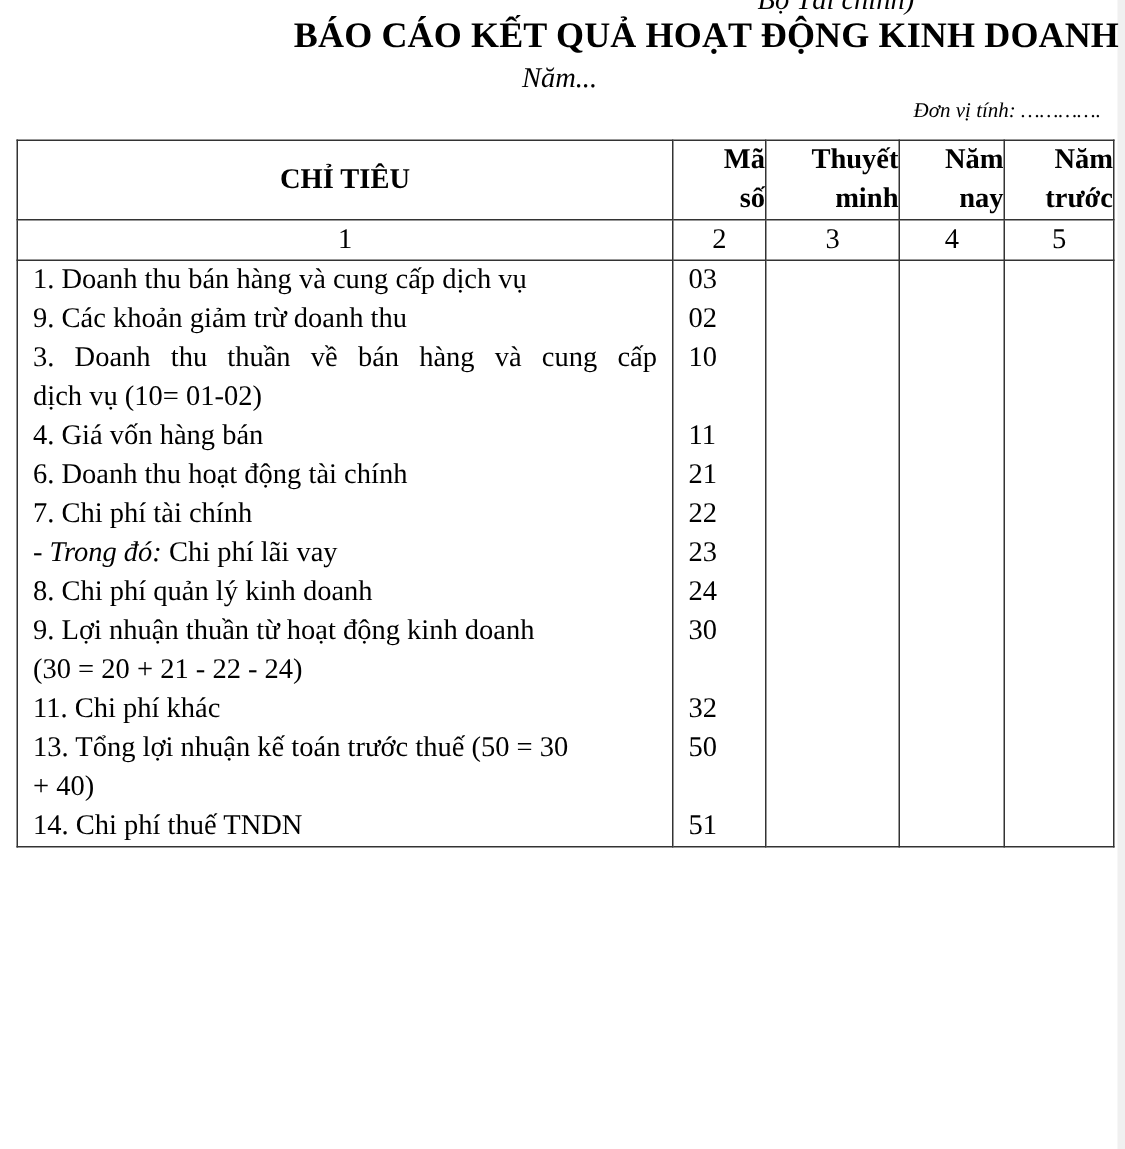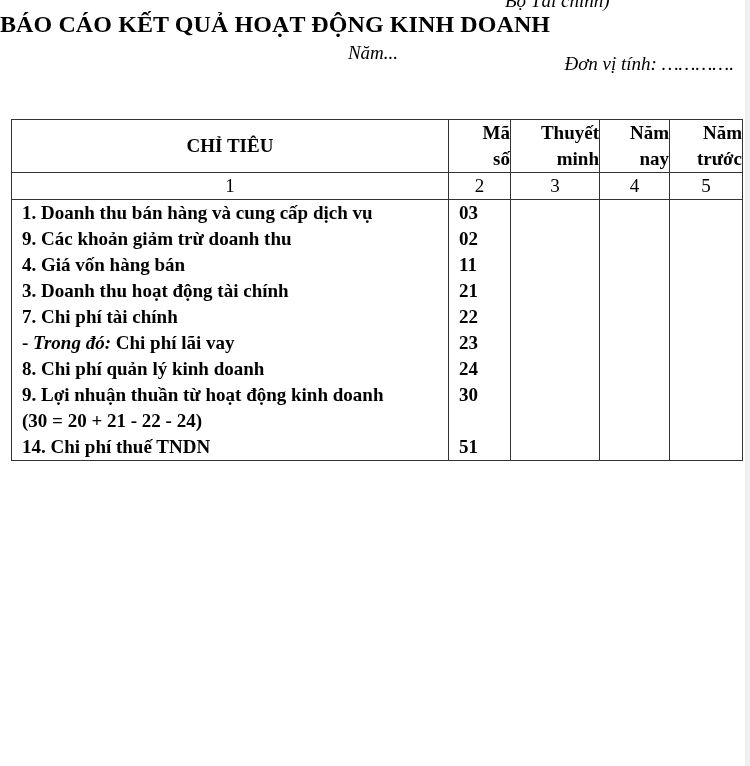--- a/index.html
+++ b/index.html
@@ -29,53 +29,52 @@
       top: -10px;
       font-size: 19px;
       font-style: italic;
       white-space: nowrap;
     }
     .title {
       position: absolute;
       left: 0;
       width: 746px;
       top: 11px;
-      text-align: left;
+      text-align: right;
       font-size: 24px;
       font-weight: bold;
       letter-spacing: 0.1px;
       white-space: nowrap;
     }
     .year {
       position: absolute;
       left: 0;
       width: 746px;
       top: 42px;
       text-align: center;
       font-size: 19px;
       font-style: italic;
     }
     .unit {
       position: absolute;
       right: 16px;
-      top: 53px;
-      font-size: 19px;
+      top: 67px;
+      font-size: 14px;
       font-style: italic;
       white-space: nowrap;
     }
     table.report {
       position: absolute;
       left: 11px;
       top: 93px;
       width: 731px;
       border-collapse: collapse;
       table-layout: fixed;
       font-size: 19px;
       line-height: 26px;
-      margin-top: 26px;
     }
     table.report th, table.report td {
       border: 1.5px solid #333;
       padding: 0;
       vertical-align: top;
     }
     table.report thead th {
       font-weight: bold;
       text-align: center;
       vertical-align: middle;
@@ -95,23 +94,23 @@
       border-bottom: 1.5px solid #333;
     }
     td.item {
       padding: 0 10px 0 10px !important;
       text-align: justify;
       text-align-last: left;
     }
     td.code {
       padding-left: 10px !important;
     }
-    .b { font-weight: bold; }
+    .b { font-weight: normal; }
     .i { font-style: italic; }
-    .n { font-weight: bold; }
+    .n { font-weight: normal; }
     .line { display: block; text-align: right; }
     .justify-line {
       display: block;
       text-align: justify;
       text-align-last: justify;
     }
   </style>
 </head>
 <body>
 
@@ -172,30 +171,40 @@
       <td class="item b">
           <span class="line">9. Các khoản giảm trừ doanh thu</span>
         </td>
       <td class="code b">02</td>
       <td></td>
       <td></td>
       <td></td>
     </tr>
     <tr>
       <td class="item b">
+        <span class="justify-line">3. Doanh thu thuần về bán hàng và cung cấp</span>
+        <span class="line">dịch vụ (10= 01-02)</span>
+      </td>
+      <td class="code b">10</td>
+      <td></td>
+      <td></td>
+      <td></td>
+    </tr>
+    <tr>
+      <td class="item b">
           <span class="line">4. Giá vốn hàng bán</span>
         </td>
       <td class="code b">11</td>
       <td></td>
       <td></td>
       <td></td>
     </tr>
     <tr>
       <td class="item b">
-          <span class="line">3. Doanh thu hoạt động tài chính</span>
+          <span class="line">6. Doanh thu hoạt động tài chính</span>
         </td>
       <td class="code b">21</td>
       <td></td>
       <td></td>
       <td></td>
     </tr>
     <tr>
       <td class="item b">
           <span class="line">7. Chi phí tài chính</span>
         </td>
@@ -225,20 +234,39 @@
         <span class="line">9. Lợi nhuận thuần từ hoạt động kinh doanh</span>
         <span class="line">(30 = 20 + 21 - 22 - 24)</span>
       </td>
       <td class="code b">30</td>
       <td></td>
       <td></td>
       <td></td>
     </tr>
     <tr>
       <td class="item b">
+          <span class="line">11. Chi phí khác</span>
+        </td>
+      <td class="code b">32</td>
+      <td></td>
+      <td></td>
+      <td></td>
+    </tr>
+    <tr>
+      <td class="item b">
+        <span class="line">13. Tổng lợi nhuận kế toán trước thuế (50 = 30</span>
+        <span class="line">+ 40)</span>
+      </td>
+      <td class="code b">50</td>
+      <td></td>
+      <td></td>
+      <td></td>
+    </tr>
+    <tr>
+      <td class="item b">
           <span class="line">14. Chi phí thuế TNDN</span>
         </td>
       <td class="code b">51</td>
       <td></td>
       <td></td>
       <td></td>
     </tr>
   </tbody>
 </table>
 

